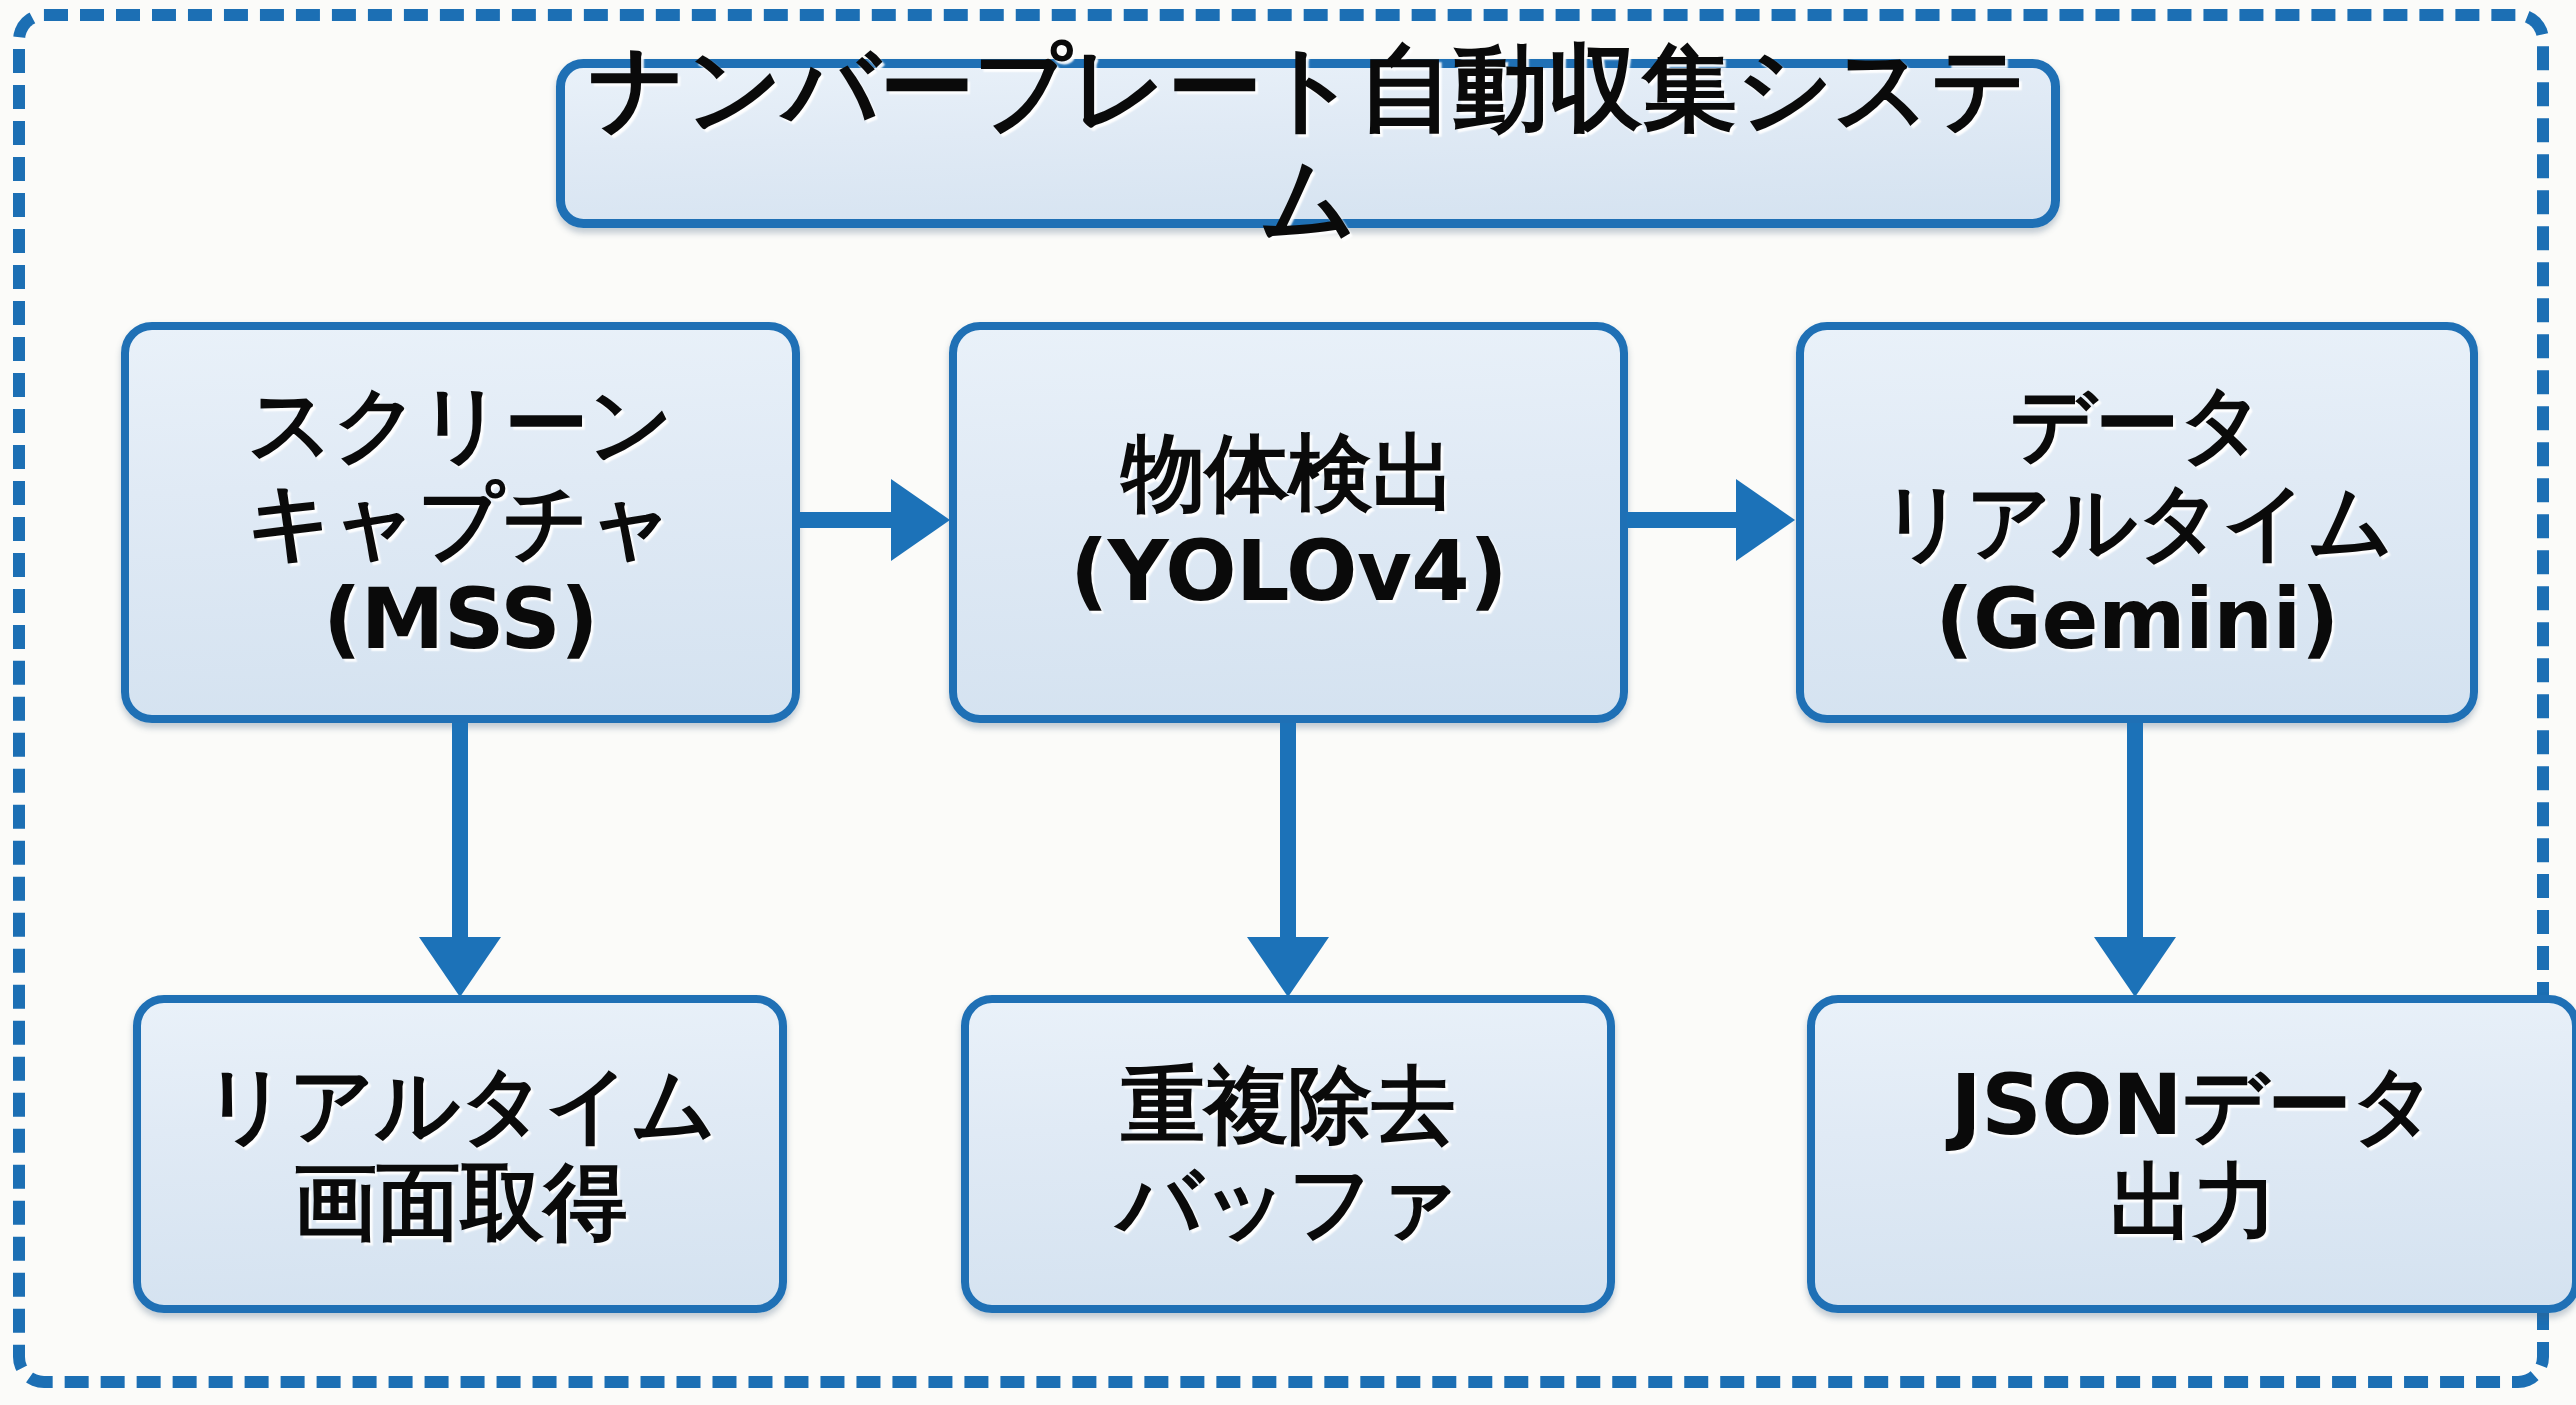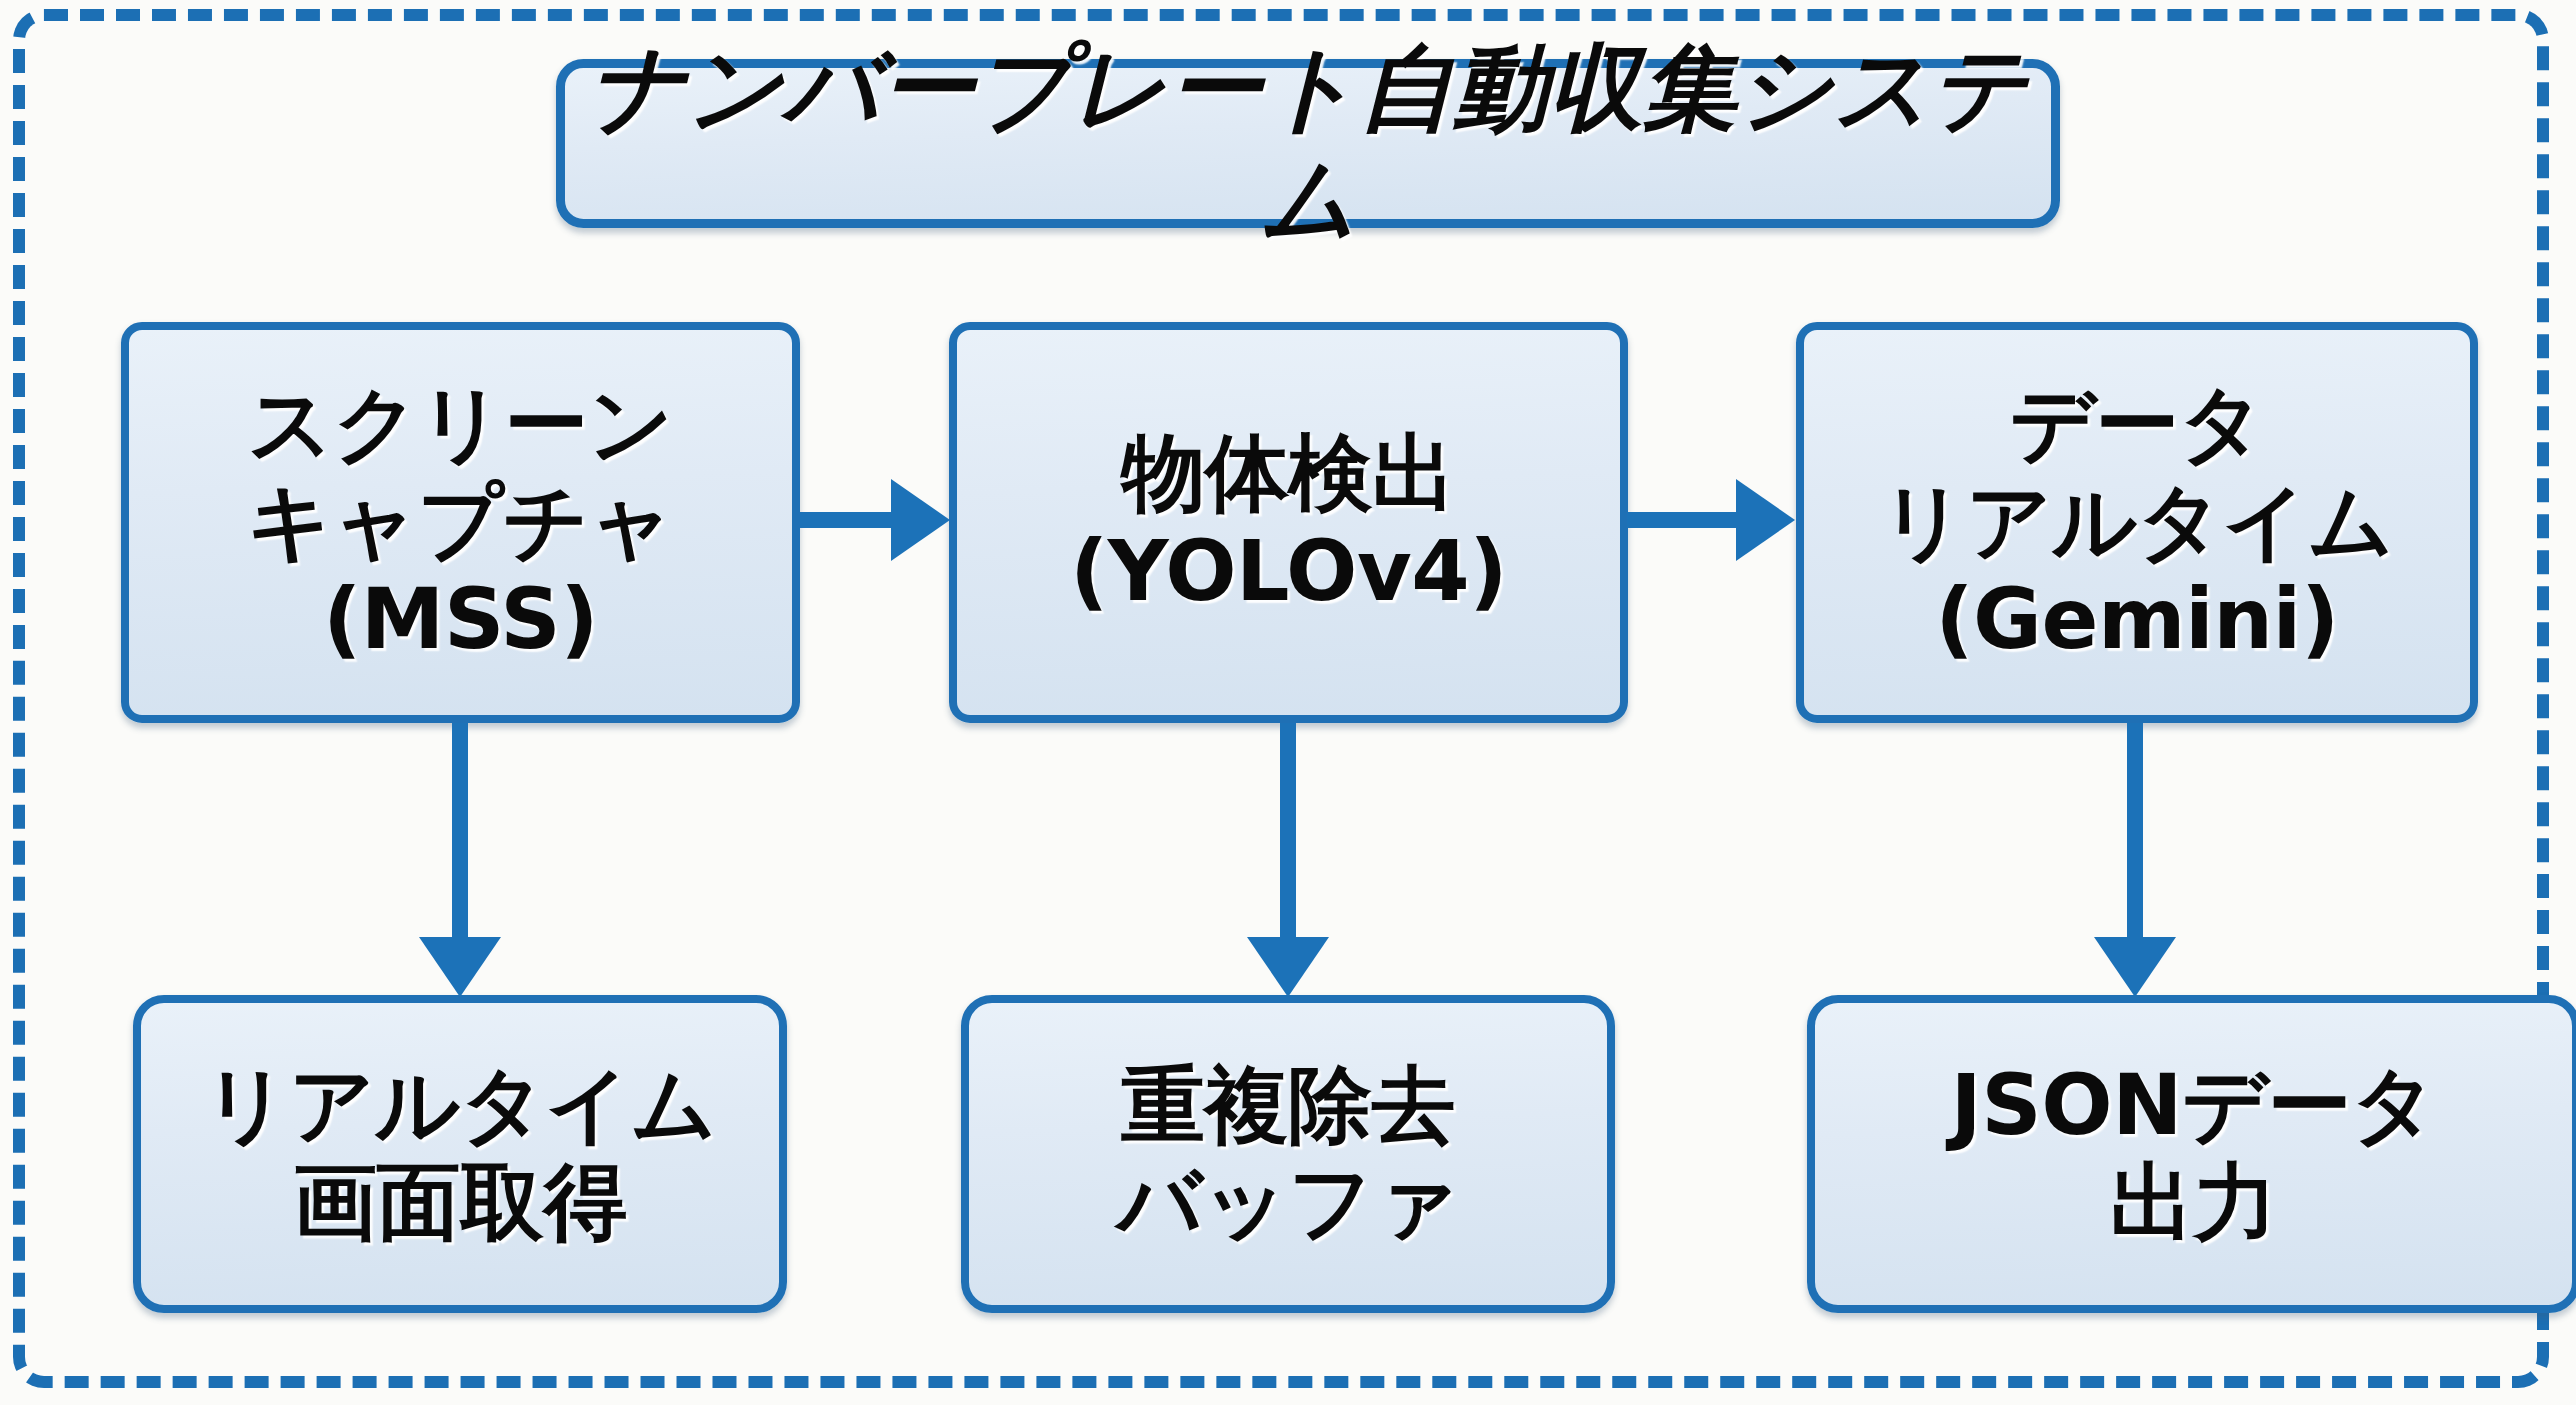--- a/index.html
+++ b/index.html
@@ -52,24 +52,24 @@
 
   
   .title-box {
     left: 556px;
     top: 59px;
     width: 1504px;
     height: 169px;
     border-radius: 27.4px;
     border-width: 9.1px;
   }
-  .title-box .label { font-size: 95px; font-style: italic; }
+  .title-box .label { font-size: 95px; }
 
   
-  .row1 { top: 322px; height: 401px; border-radius: 21px; }
+  .row1 { top: 322px; height: 401px; }
   .n1 { left: 121px;  width: 679px; }
   .n2 { left: 949px; width: 679px; }
   .n3 { left: 1796px; width: 682px; }
   .row1 .label { font-size: 84px; }
 
   
   .row2 { top: 995px; height: 318px; }
   .m1 { left: 133px;  width: 654px; }
   .m2 { left: 961px; width: 654px; }
   .m3 { left: 1807px; width: 773px; }

